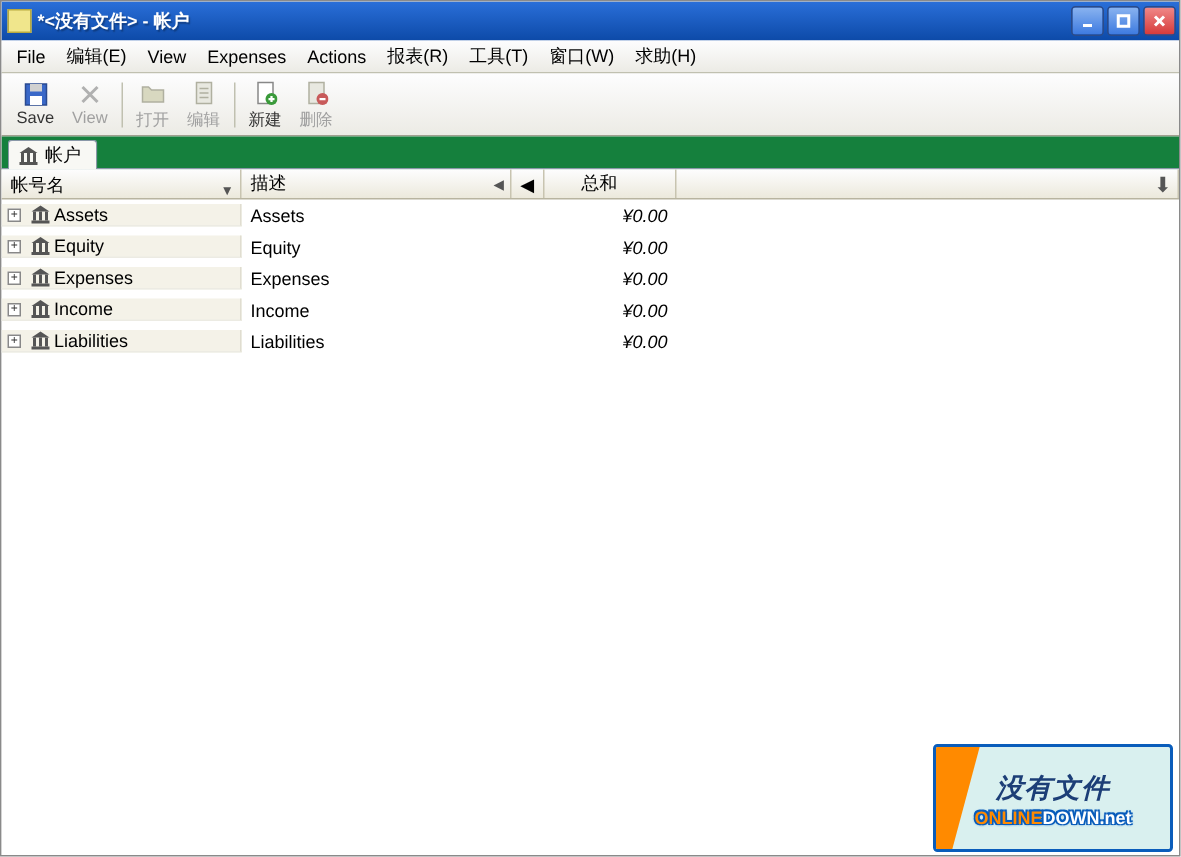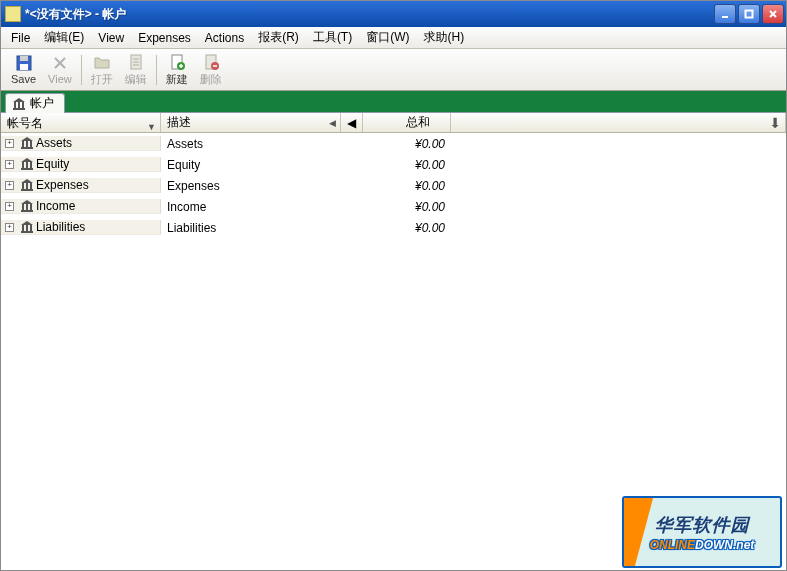--- a/index.html
+++ b/index.html
@@ -30,40 +30,40 @@
   
   .tabstrip { height:22px; background:#15803d; border-bottom:1px solid #8a98a8; display:flex; align-items:flex-end; padding:0 4px;}
   .tab { height:20px; background:#f8f8f4; border:1px solid #8a98a8; border-bottom:none; border-radius:3px 3px 0 0; padding:2px 10px 2px 6px; display:flex; align-items:center; gap:4px; position:relative; top:1px;}
   .tab .tab-icon{ width:14px; height:14px;}
   .thead{ display:flex; height:20px; background:linear-gradient(to bottom,#fdfdfe,#ece9dc); border-bottom:1px solid #b8b4a0;}
   .th{ border-right:1px solid #c8c4b0; display:flex; align-items:center; padding:0 6px; position:relative;}
   .th .sort{ position:absolute; right:4px; font-size:9px; color:#555;}
   .col-name{ width:160px;align-items:flex-end;}
   .col-desc{ width:180px;text-align:center;}
   .col-x{ width:22px; justify-content:center;}
-  .col-total{ width:88px; justify-content:flex-end; padding-right:20px;}
+  .col-total{ width:88px; justify-content:center; padding-right:20px;}
   .col-rest{ flex:1;}
   .th-arrow-dn{ color:#1a7a1a;}
   
   .tbody{}
   .trow{ display:flex; height:21px; align-items:center; }
   .td-name{ width:160px; display:flex; align-items:center; padding-left:2px; gap:2px; background:#f4f2e8; border-right:1px solid #e0ddd0; border-bottom:1px solid #ecebe3;}
   .td-desc{ width:180px; padding:0 6px;}
   .td-x{ width:22px;}
   .td-total{ width:88px; text-align:right; padding-right:6px;font-style:italic;}
   .td-rest{ flex:1;}
   .expander{ width:9px; height:9px; border:1px solid #888; display:flex; align-items:center; justify-content:center; font-size:8px; line-height:1; color:#333; background:#fff; margin:0 4px 0 2px;}
   .bank-icon{ width:14px; height:14px;}
   
   .content-area{ position:relative; height:459px; background:#fff;}
   
   
   .watermark{ position:absolute; right:4px; bottom:4px; width:160px; height:72px; border:2px solid #0a5dbb; border-radius:3px; background:#d9f0ef; display:flex; flex-direction:column; align-items:center; justify-content:center; overflow:hidden;}
   .watermark .cn{ color:#1c3e77; font-weight:bold; font-size:18px; font-style:italic; letter-spacing:1px;}
-  .watermark .en{ color:#fff; font-weight:bold; font-size:13px; font-style:italic; text-shadow:0 0 2px #0a5dbb, 0 0 2px #0a5dbb,1px 1px 0 #0a5dbb,-1px -1px 0 #0a5dbb,1px -1px 0 #0a5dbb,-1px 1px 0 #0a5dbb;}
+  .watermark .en{ color:#fff; font-weight:bold; font-size:13px; text-shadow:0 0 2px #0a5dbb, 0 0 2px #0a5dbb,1px 1px 0 #0a5dbb,-1px -1px 0 #0a5dbb,1px -1px 0 #0a5dbb,-1px 1px 0 #0a5dbb;}
   .watermark .en span.hl{ color:#ff8a00;}
   .watermark::before{ content:""; position:absolute; left:-20px; top:0; width:40px; height:100%; background:#ff8a00; transform:skewX(-15deg);}
   
   svg.bank{ fill:#555;}
   svg.disk{ }
 </style>
 </head>
 <body>
 
 <div class="titlebar">
@@ -282,18 +282,18 @@
           <span>Liabilities</span>
         </div>
         <div class="td-desc">Liabilities</div>
         <div class="td-x"></div>
         <div class="td-total">¥0.00</div>
         <div class="td-rest"></div>
       </div>
     </div>
 
   <div class="watermark">
-    <div class="cn">华军软件园</div>
+    <div class="cn">没有文件</div>
     <div class="en">
       <span class="hl">ONLINE</span><span>DOWN.net</span>
     </div>
   </div>
 </div>
 
 </body></html>

